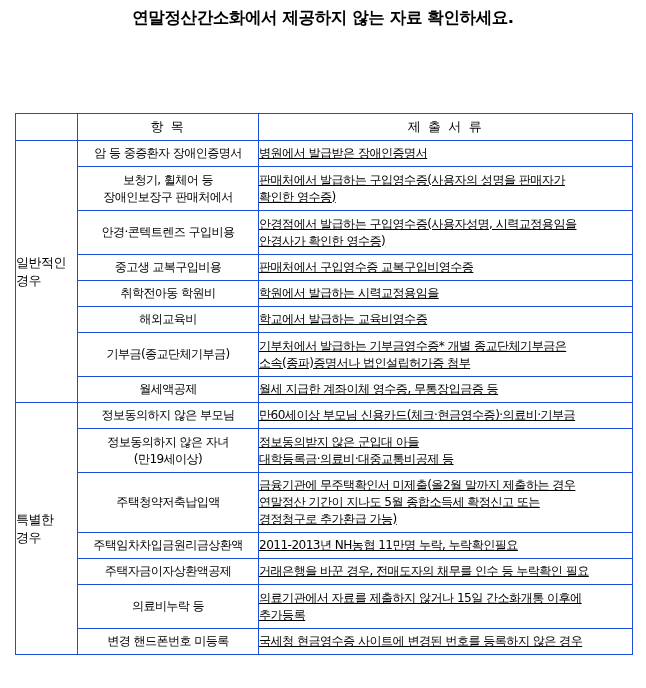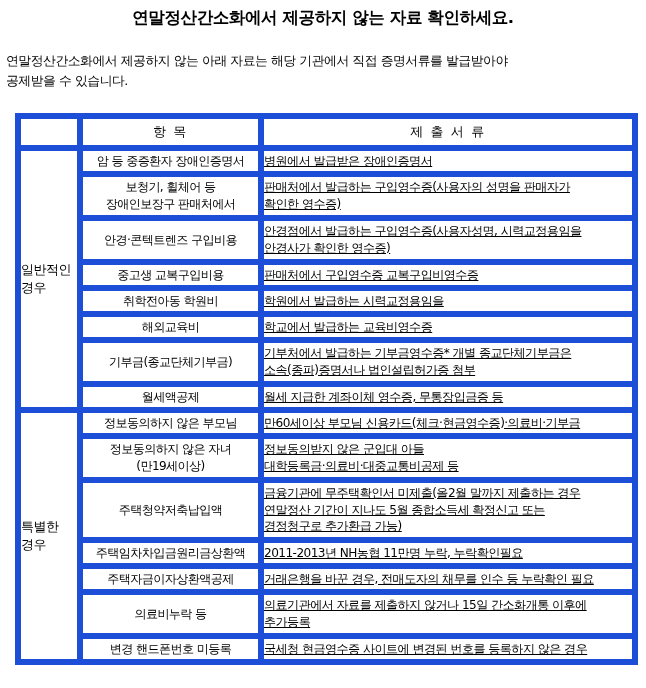--- a/index.html
+++ b/index.html
@@ -56,21 +56,21 @@
     font-size: 12.1px;
     letter-spacing: -0.5px;
   }
 
   table.main col.c-group { width: 62px; }
   table.main col.c-item  { width: 181px; }
   table.main col.c-doc   { width: 374px; }
 
   table.main th,
   table.main td {
-    border: 6px solid #1d4ed8;
+    border: 1px solid #1d4ed8;
     padding: 0;
     vertical-align: middle;
     line-height: 1.38;
   }
 
   th.hdr {
     font-weight: normal;
     text-align: center;
     height: 26px;
     font-size: 13px;
@@ -104,24 +104,20 @@
   .r-h26 { height: 26px; }
   .r-h60 { height: 60px; }
 </style>
 </head>
 <body>
 
 <div class="page">
 
   <h1 class="doc-title">연말정산간소화에서 제공하지 않는 자료 확인하세요.</h1>
 
-  <p class="intro">
-    <span class="line">연말정산간소화에서 제공하지 않는 아래 자료는 해당 기관에서 직접 증명서류를 발급받아야</span>
-    <span class="line">공제받을 수 있습니다.</span>
-  </p>
 
   <div class="table-wrap">
     <table class="main">
       <colgroup>
         <col class="c-group">
         <col class="c-item">
         <col class="c-doc">
       </colgroup>
       <thead>
         <tr>

